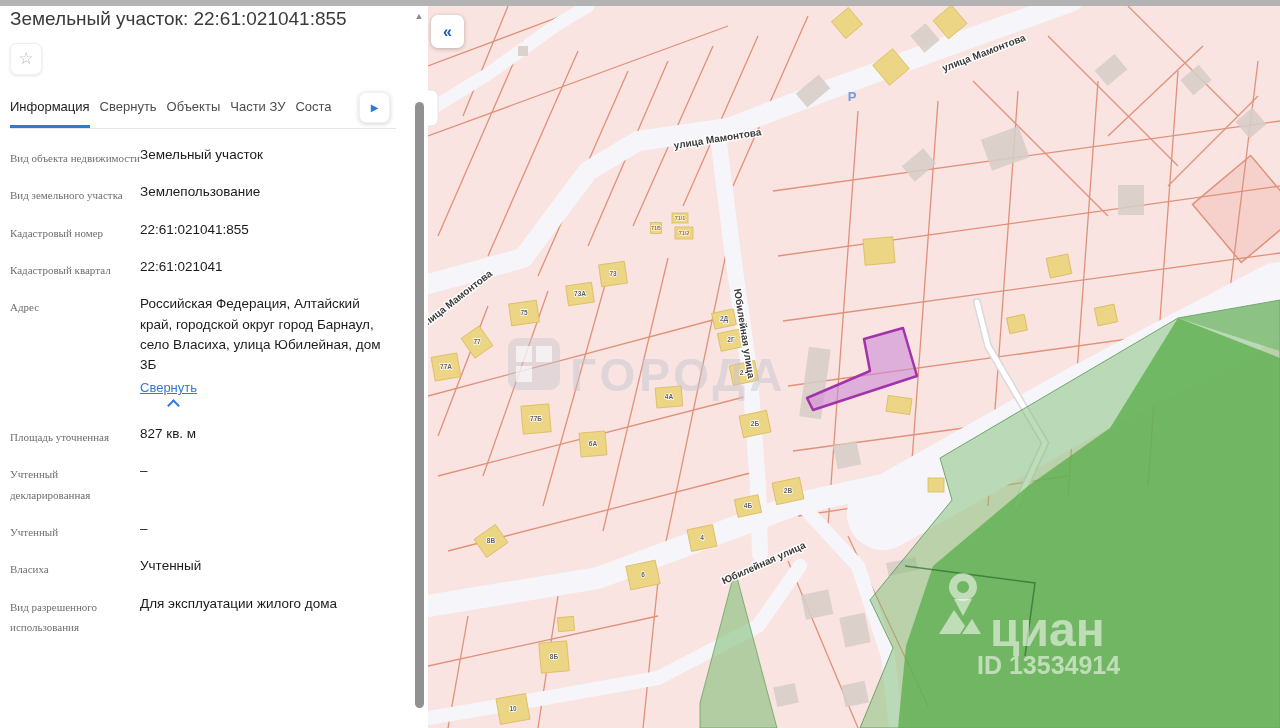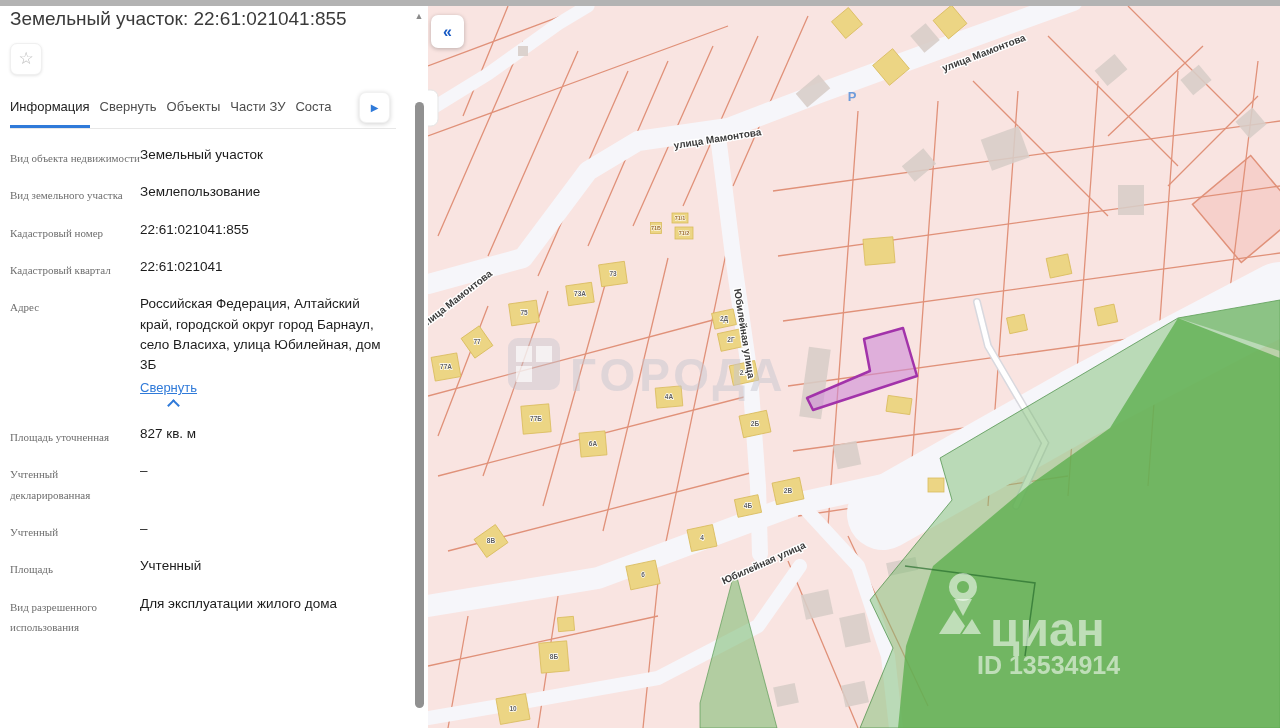--- a/index.html
+++ b/index.html
@@ -87,21 +87,21 @@
     </div>
     <div class="row">
       <div class="rlabel">Учтенный декларированная</div>
       <div class="rvalue">–</div>
     </div>
     <div class="row">
       <div class="rlabel">Учтенный</div>
       <div class="rvalue">–</div>
     </div>
     <div class="row">
-      <div class="rlabel">Площадь</div>
+      <div class="rlabel">Власиха</div>
       <div class="rvalue">Учтенный</div>
     </div>
     <div class="row">
       <div class="rlabel">Вид разрешенного использования</div>
       <div class="rvalue">Для эксплуатации жилого дома</div>
     </div>
 
   </div>
 </aside>
 

